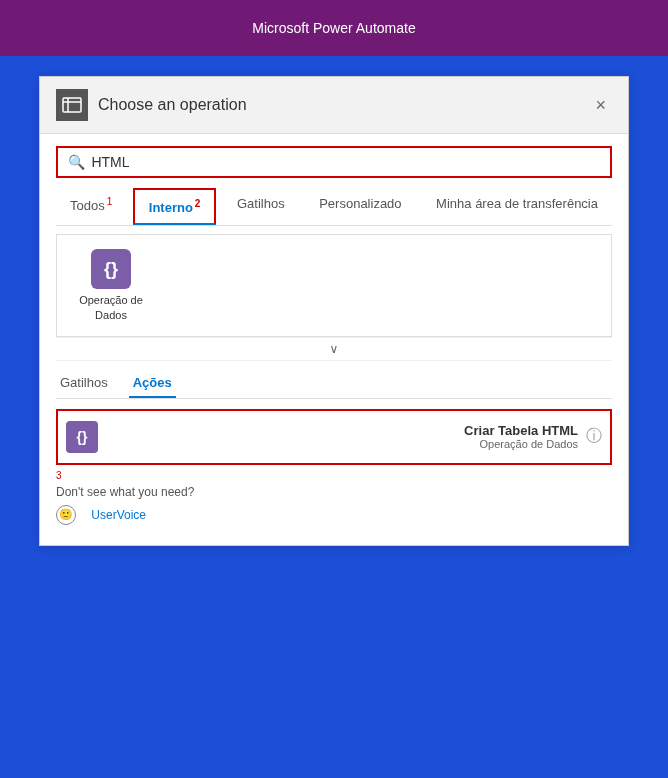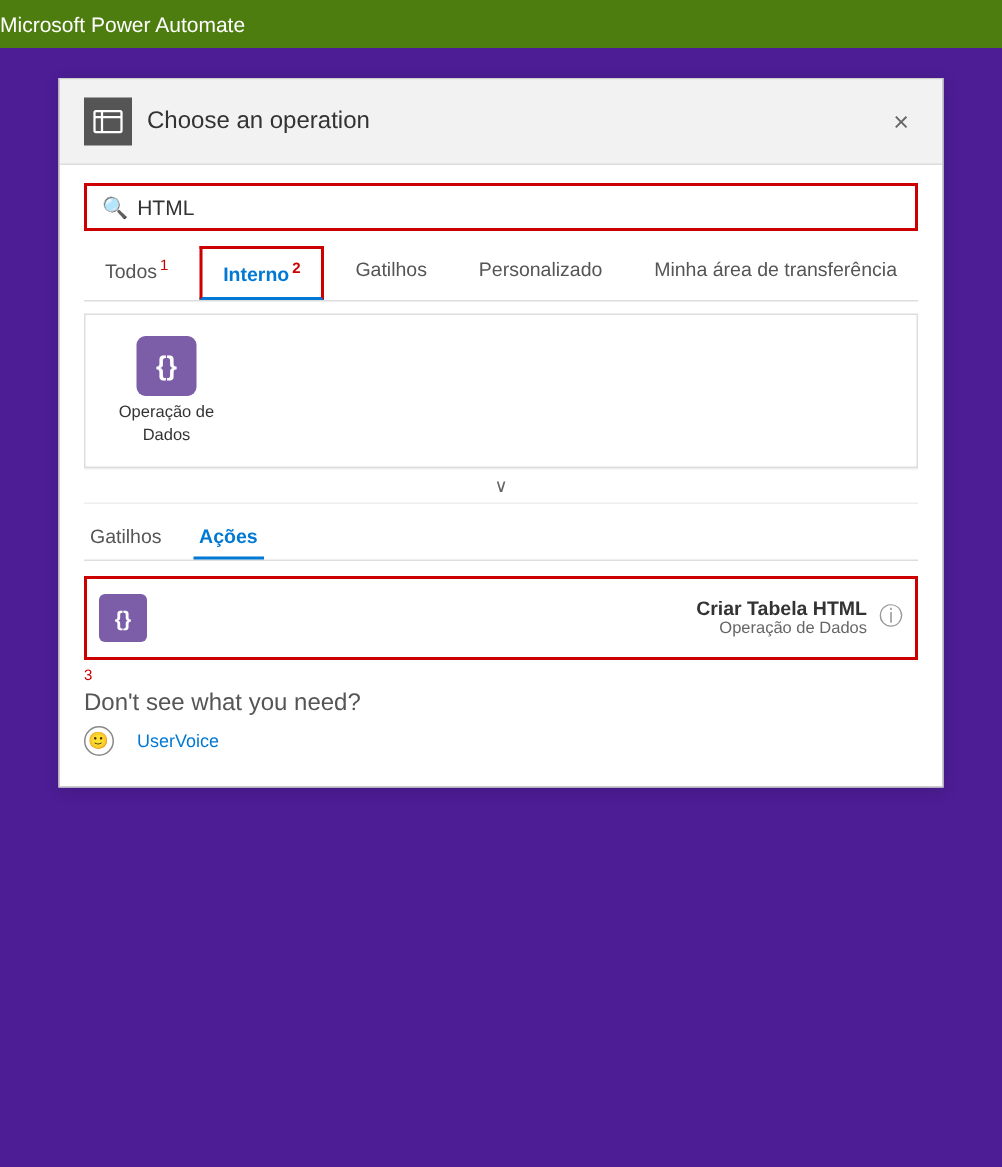--- a/index.html
+++ b/index.html
@@ -7,32 +7,32 @@
       font-family: 'Segoe UI', Arial, sans-serif;
       background: #e8e8e8;
       width: 668px;
       height: 778px;
       overflow: hidden;
       display: flex;
       flex-direction: column;
     }
 
     .title-bar {
-      background: #4d7c0f;
+      background: #701a75;
       color: white;
-      text-align: left;
-      padding: 8px 0;
+      text-align: center;
+      padding: 20px 0;
       font-size: 14px;
       font-weight: 500;
       flex-shrink: 0;
     }
 
     .page-background {
       flex: 1;
-      background: #4c1d95;
+      background: #1d4ed8;
       display: flex;
       justify-content: center;
       align-items: flex-start;
       padding: 20px 0;
     }
 
     .dialog {
       background: white;
       width: 590px;
       border: 1px solid #ccc;
@@ -260,21 +260,21 @@
 
     .action-number {
       font-size: 10px;
       color: #c00;
       position: absolute;
       bottom: -16px;
       left: 0;
     }
 
     .dont-see {
-      font-size: 16px;
+      font-size: 12px;
       color: #555;
       margin-top: 20px;
       margin-bottom: 6px;
     }
 
     .uservoice-row {
       display: flex;
       align-items: center;
       gap: 6px;
       font-size: 12px;

